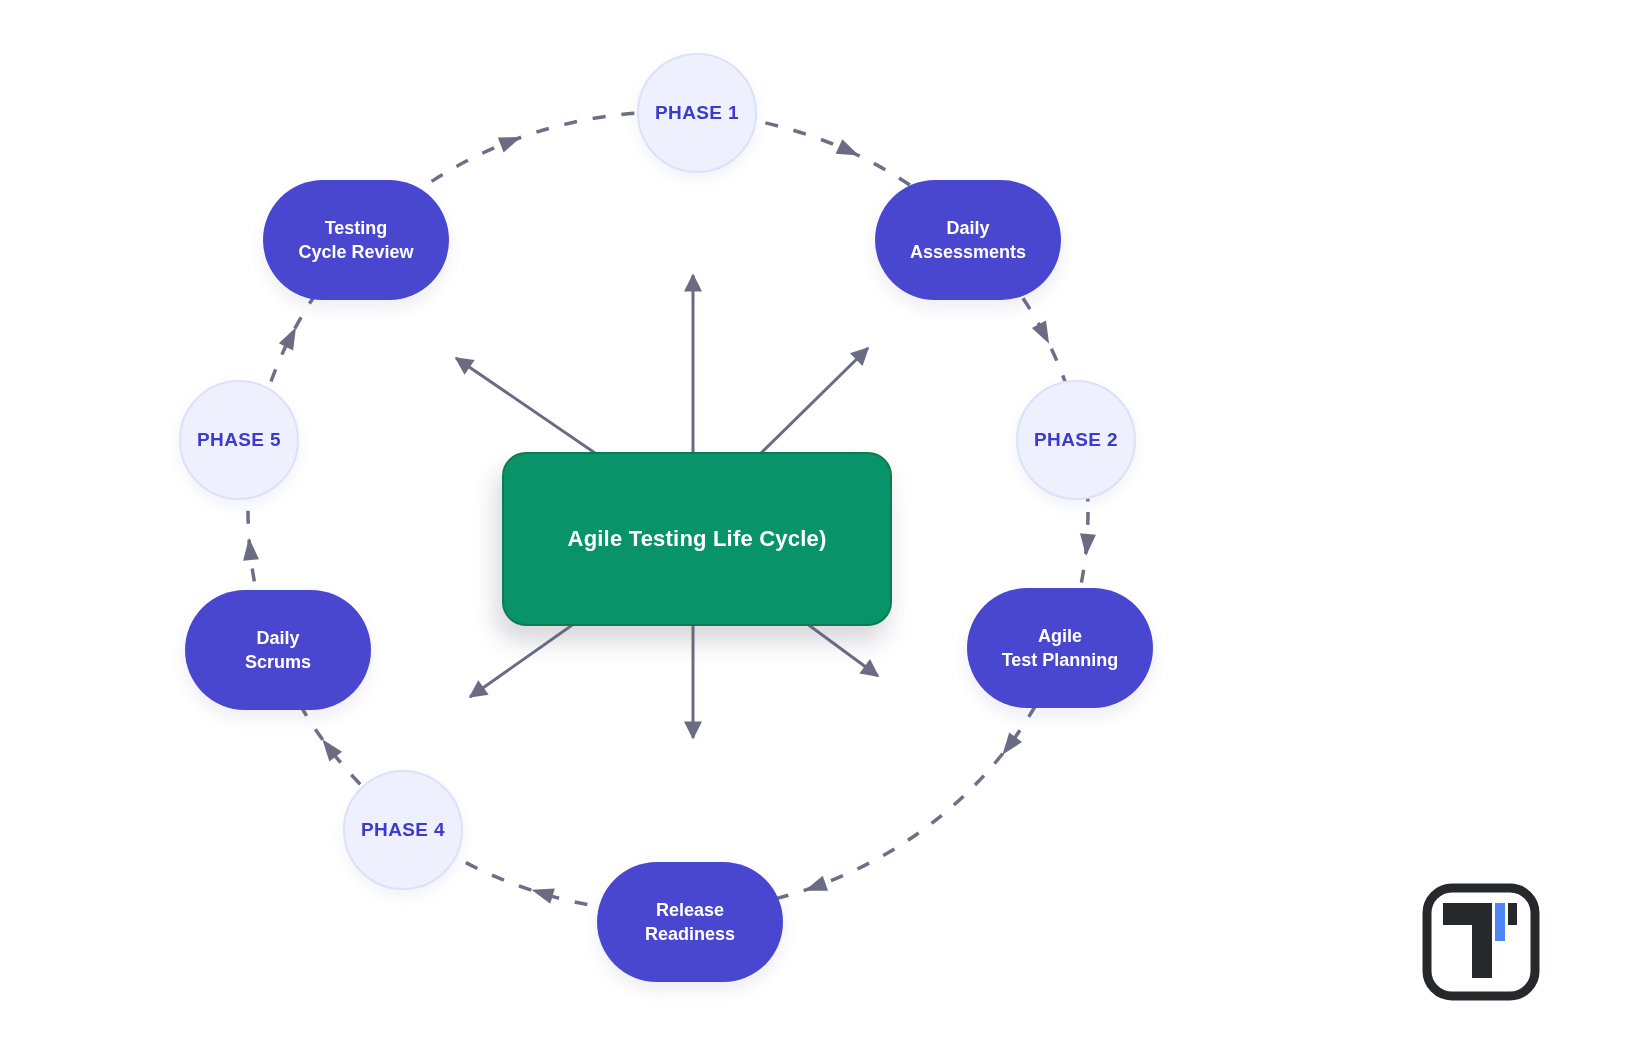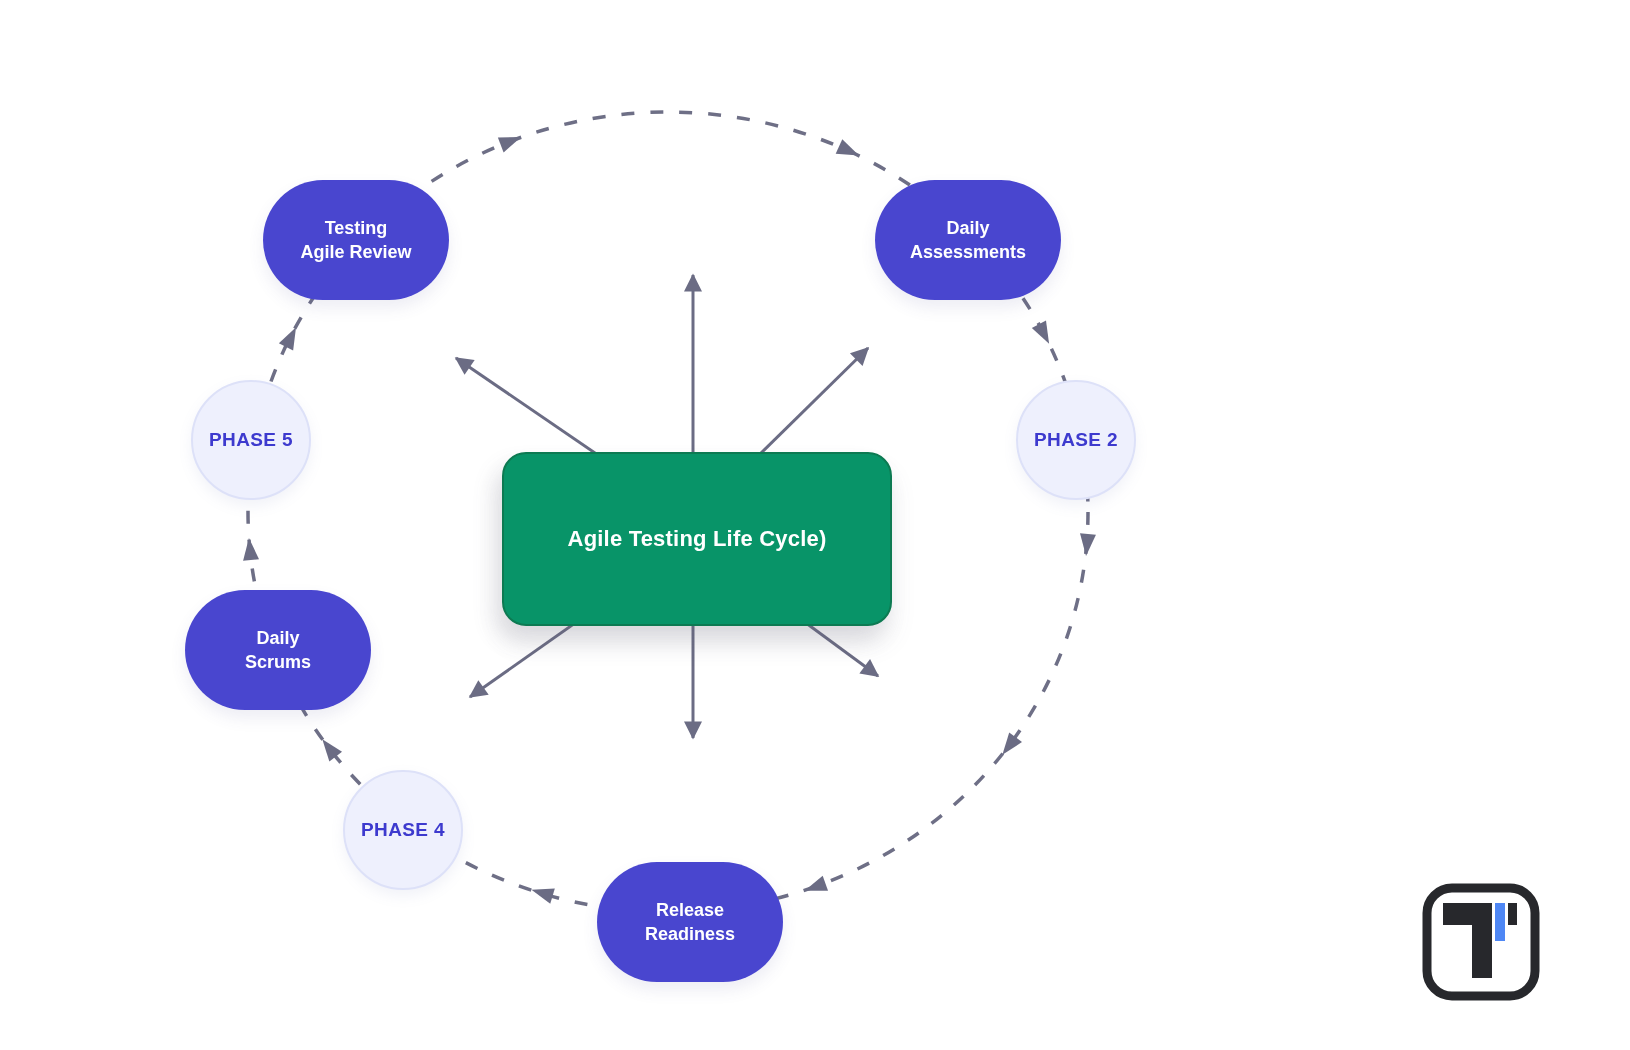--- a/index.html
+++ b/index.html
@@ -85,40 +85,49 @@
       <line x1="693" y1="540" x2="693" y2="738" marker-end="url(#ah)"></line>
       <line x1="693" y1="540" x2="878" y2="676" marker-end="url(#ah)"></line>
       <line x1="693" y1="540" x2="470" y2="697" marker-end="url(#ah)"></line>
     </g>
   </svg>
 
   <div class="center-box">
     <span>Agile Testing Life Cycle)</span>
   </div>
 
+  <div class="node phase-circle" style="left:697px;top:113px;">
+      <span>PHASE 1</span>
+    </div>
   <div class="node phase-circle" style="left:1076px;top:440px;">
       <span>PHASE 2</span>
     </div>
   <div class="node phase-circle" style="left:403px;top:830px;">
       <span>PHASE 4</span>
     </div>
-  <div class="node phase-circle" style="left:251px;top:440px;">
+  <div class="node phase-circle" style="left:239px;top:440px;">
       <span>PHASE 5</span>
     </div>
 
   <div class="node activity-pill" style="left:356px;top:240px;">
     <span class="lines">
       <span style="display:block">Testing</span>
-      <span style="display:block">Agile Review</span>
+      <span style="display:block">Cycle Review</span>
     </span>
   </div>
   <div class="node activity-pill" style="left:968px;top:240px;">
     <span class="lines">
       <span style="display:block">Daily</span>
       <span style="display:block">Assessments</span>
+    </span>
+  </div>
+  <div class="node activity-pill" style="left:1060px;top:648px;">
+    <span class="lines">
+      <span style="display:block">Agile</span>
+      <span style="display:block">Test Planning</span>
     </span>
   </div>
   <div class="node activity-pill" style="left:690px;top:922px;">
     <span class="lines">
       <span style="display:block">Release</span>
       <span style="display:block">Readiness</span>
     </span>
   </div>
   <div class="node activity-pill" style="left:278px;top:650px;">
     <span class="lines">

